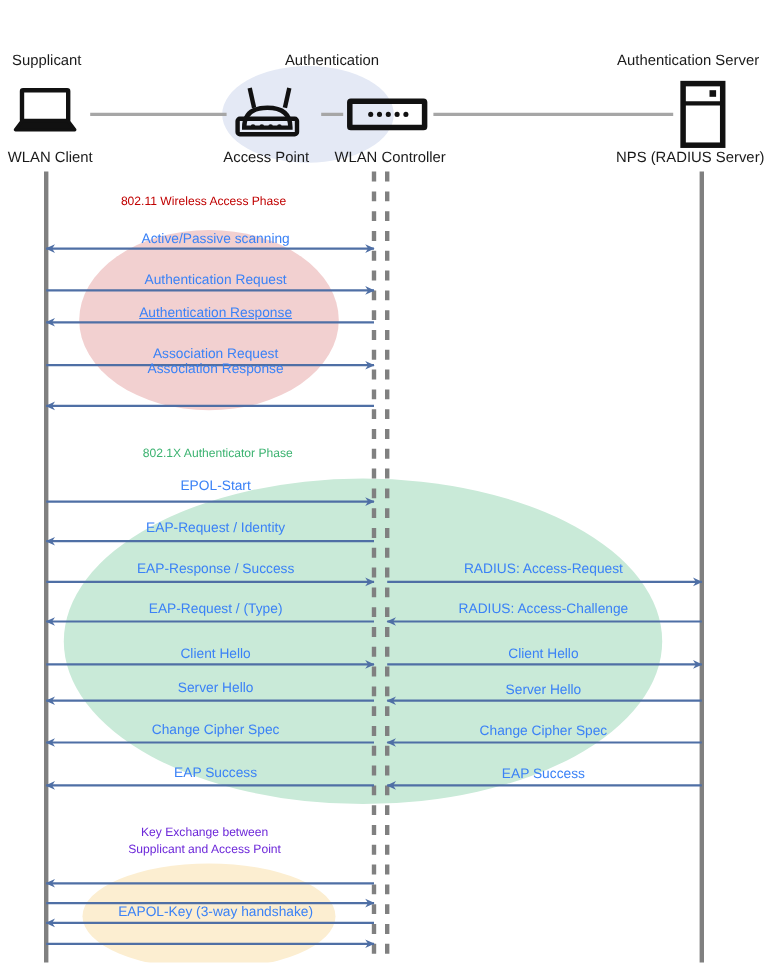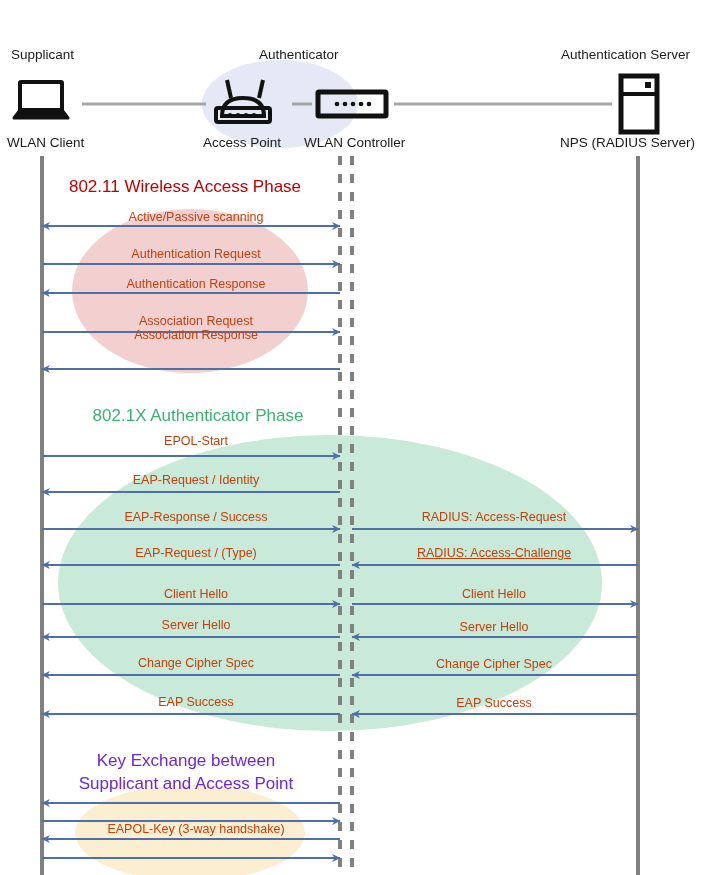--- a/index.html
+++ b/index.html
@@ -30,29 +30,29 @@
   .hdr-label {
     position: absolute;
     font-size: 13.5px;
     color: #1a1a1a;
     white-space: nowrap;
     line-height: 1;
   }
   .msg-label {
     position: absolute;
     font-size: 12.5px;
-    color: #c2410c;
+    color: #3b82f6;
     white-space: nowrap;
     text-align: center;
     line-height: 1.1;
     transform: translateX(-50%);
   }
   .phase-label {
     position: absolute;
-    font-size: 17px;
+    font-size: 11px;
     white-space: nowrap;
     text-align: center;
     line-height: 1.35;
     transform: translateX(-50%);
     font-weight: normal;
   }
   .phase-1 { color: #c00000; }
   .phase-2 { color: #3cb371; }
   .phase-3 { color: #6d28d9; }
 </style>
@@ -150,44 +150,44 @@
         <line x1="42" x2="340" y1="775" y2="775" stroke="#4f6fa5" stroke-width="2" marker-start="url(#ahead-l)"></line>
         <line x1="42" x2="340" y1="793" y2="793" stroke="#4f6fa5" stroke-width="2" marker-end="url(#ahead-r)"></line>
         <line x1="42" x2="340" y1="811" y2="811" stroke="#4f6fa5" stroke-width="2" marker-start="url(#ahead-l)"></line>
         <line x1="42" x2="340" y1="830" y2="830" stroke="#4f6fa5" stroke-width="2" marker-end="url(#ahead-r)"></line>
       </g>
   </svg>
 
   <div class="hdr-label" style="left:11px; top:20px;">Supplicant</div>
   <div class="hdr-label" style="left:7px; top:108px;">WLAN Client</div>
 
-  <div class="hdr-label" style="left:259px; top:20px;">Authenticator</div>
+  <div class="hdr-label" style="left:259px; top:20px;">Authentication</div>
   <div class="hdr-label" style="left:203px; top:108px;text-align:right;">Access Point</div>
 
   <div class="hdr-label" style="left:304px; top:108px;">WLAN Controller</div>
 
   <div class="hdr-label" style="left:561px; top:20px;">Authentication Server</div>
   <div class="hdr-label" style="left:560px; top:108px;text-align:right;">NPS (RADIUS Server)</div>
 
   <div id="label-layer">
       <div class="msg-label" style="left: 196px; top: 183px;">Active/Passive scanning</div>
       <div class="msg-label" style="left: 196px; top: 220px;">Authentication Request</div>
-      <div class="msg-label" style="left: 196px; top: 250px;">Authentication Response</div>
+      <div class="msg-label" style="left: 196px; top: 250px; text-decoration: underline;">Authentication Response</div>
       <div class="msg-label" style="left: 196px; top: 287px;">Association Request</div>
       <div class="msg-label" style="left: 196px; top: 301px; text-align: center;">Association Response</div>
       <div class="msg-label" style="left: 196px; top: 407px;">EPOL-Start</div>
       <div class="msg-label" style="left: 196px; top: 446px;">EAP-Request / Identity</div>
       <div class="msg-label" style="left: 196px; top: 483px;">EAP-Response / Success</div>
       <div class="msg-label" style="left: 196px; top: 519px;">EAP-Request / (Type)</div>
       <div class="msg-label" style="left: 196px; top: 560px;">Client Hello</div>
       <div class="msg-label" style="left: 196px; top: 591px;">Server Hello</div>
       <div class="msg-label" style="left: 196px; top: 629px;">Change Cipher Spec</div>
       <div class="msg-label" style="left: 196px; top: 668px;">EAP Success</div>
       <div class="msg-label" style="left: 494px; top: 483px;">RADIUS: Access-Request</div>
-      <div class="msg-label" style="left: 494px; top: 519px; text-decoration: underline;">RADIUS: Access-Challenge</div>
+      <div class="msg-label" style="left: 494px; top: 519px;">RADIUS: Access-Challenge</div>
       <div class="msg-label" style="left: 494px; top: 560px;">Client Hello</div>
       <div class="msg-label" style="left: 494px; top: 593px;">Server Hello</div>
       <div class="msg-label" style="left: 494px; top: 630px;">Change Cipher Spec</div>
       <div class="msg-label" style="left: 494px; top: 669px;">EAP Success</div>
       <div class="msg-label" style="left: 196px; top: 795px;">EAPOL-Key (3-way handshake)</div>
       <div class="phase-label phase-1" style="left: 185px; top: 148px;">802.11 Wireless Access Phase</div>
       <div class="phase-label phase-2" style="left: 198px; top: 377px;">802.1X Authenticator Phase</div>
       <div class="phase-label phase-3" style="left: 186px; top: 722px;">Key Exchange between<br>Supplicant and Access Point</div>
     </div>
 

